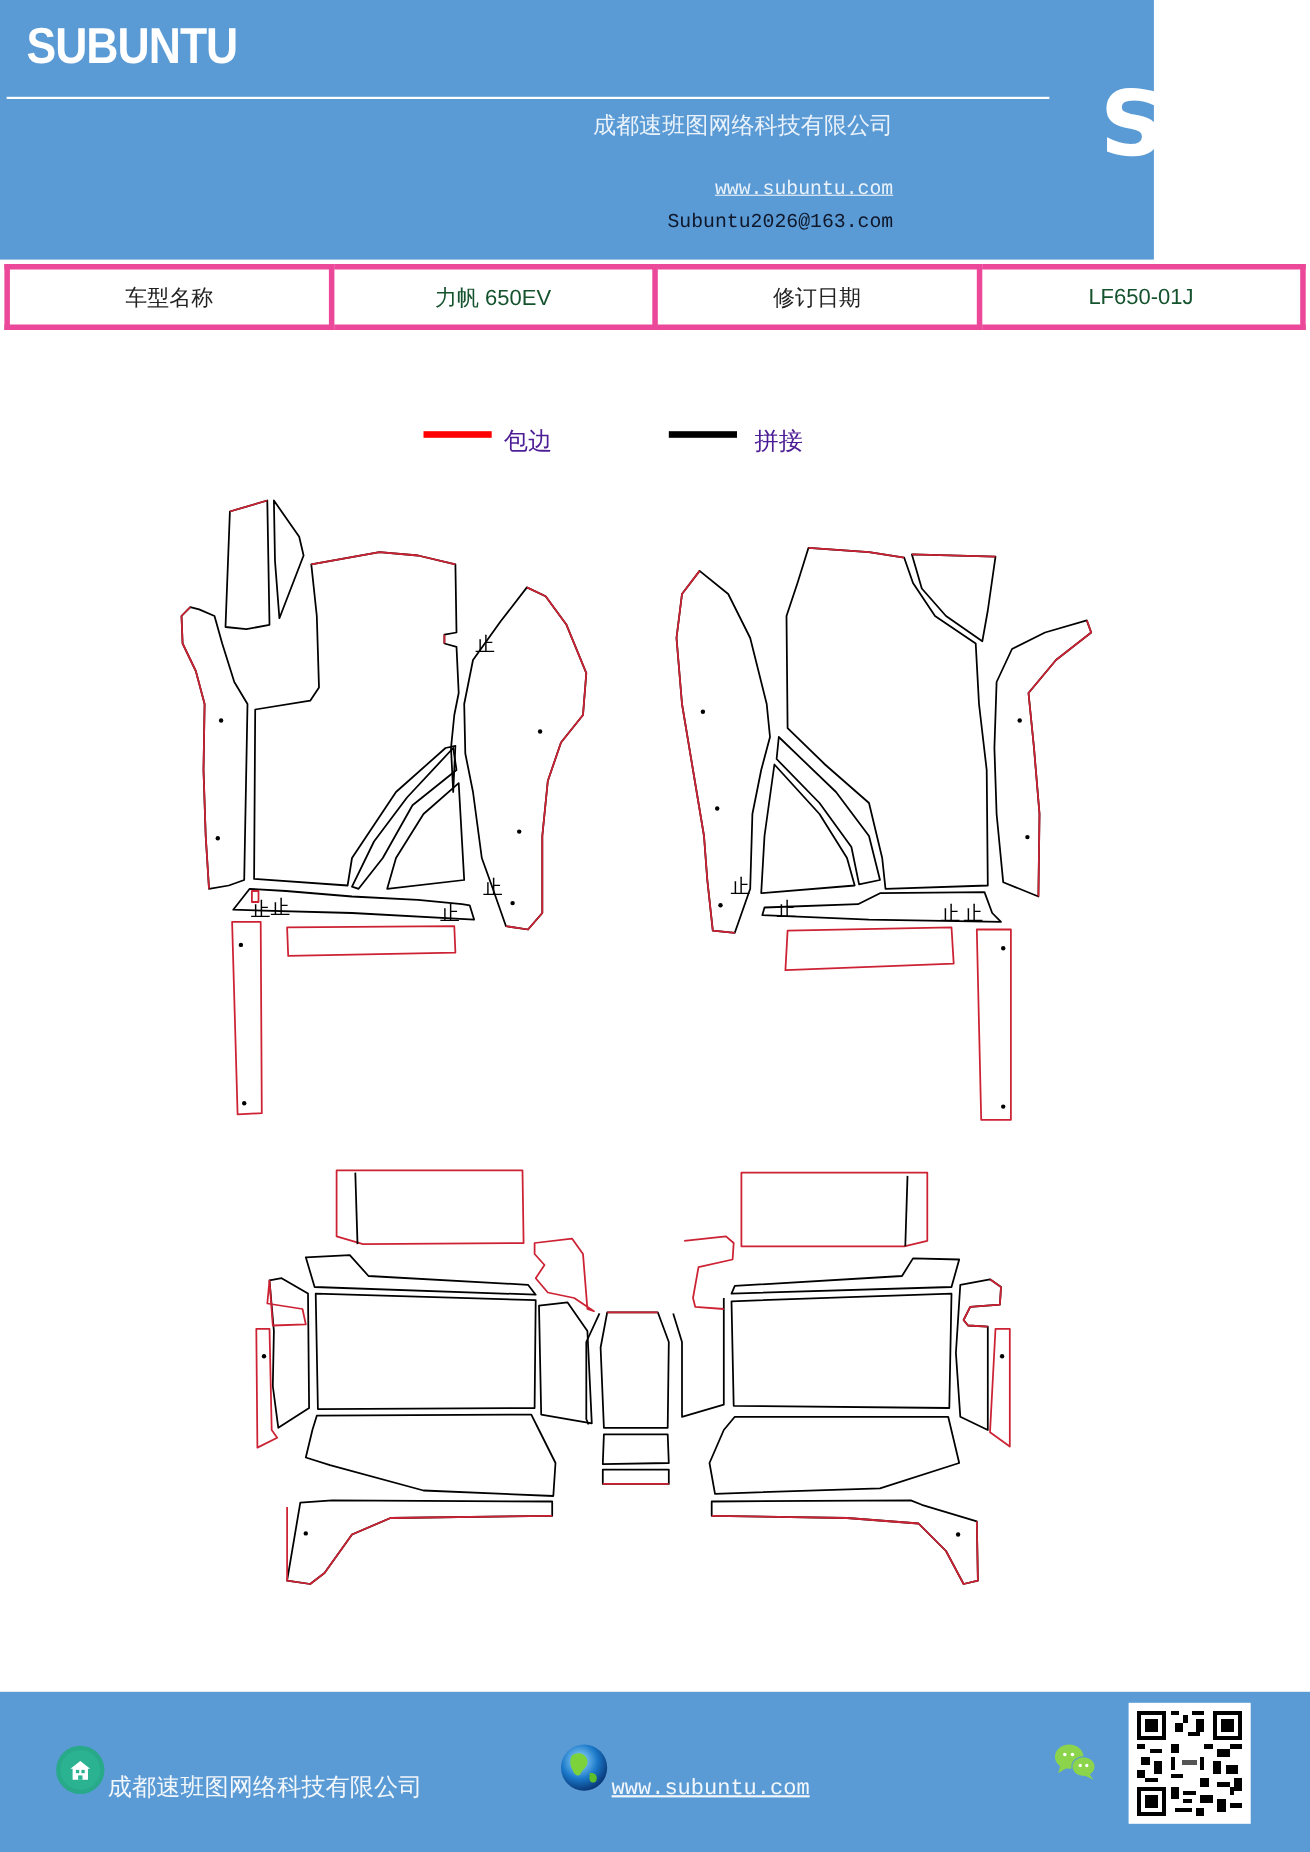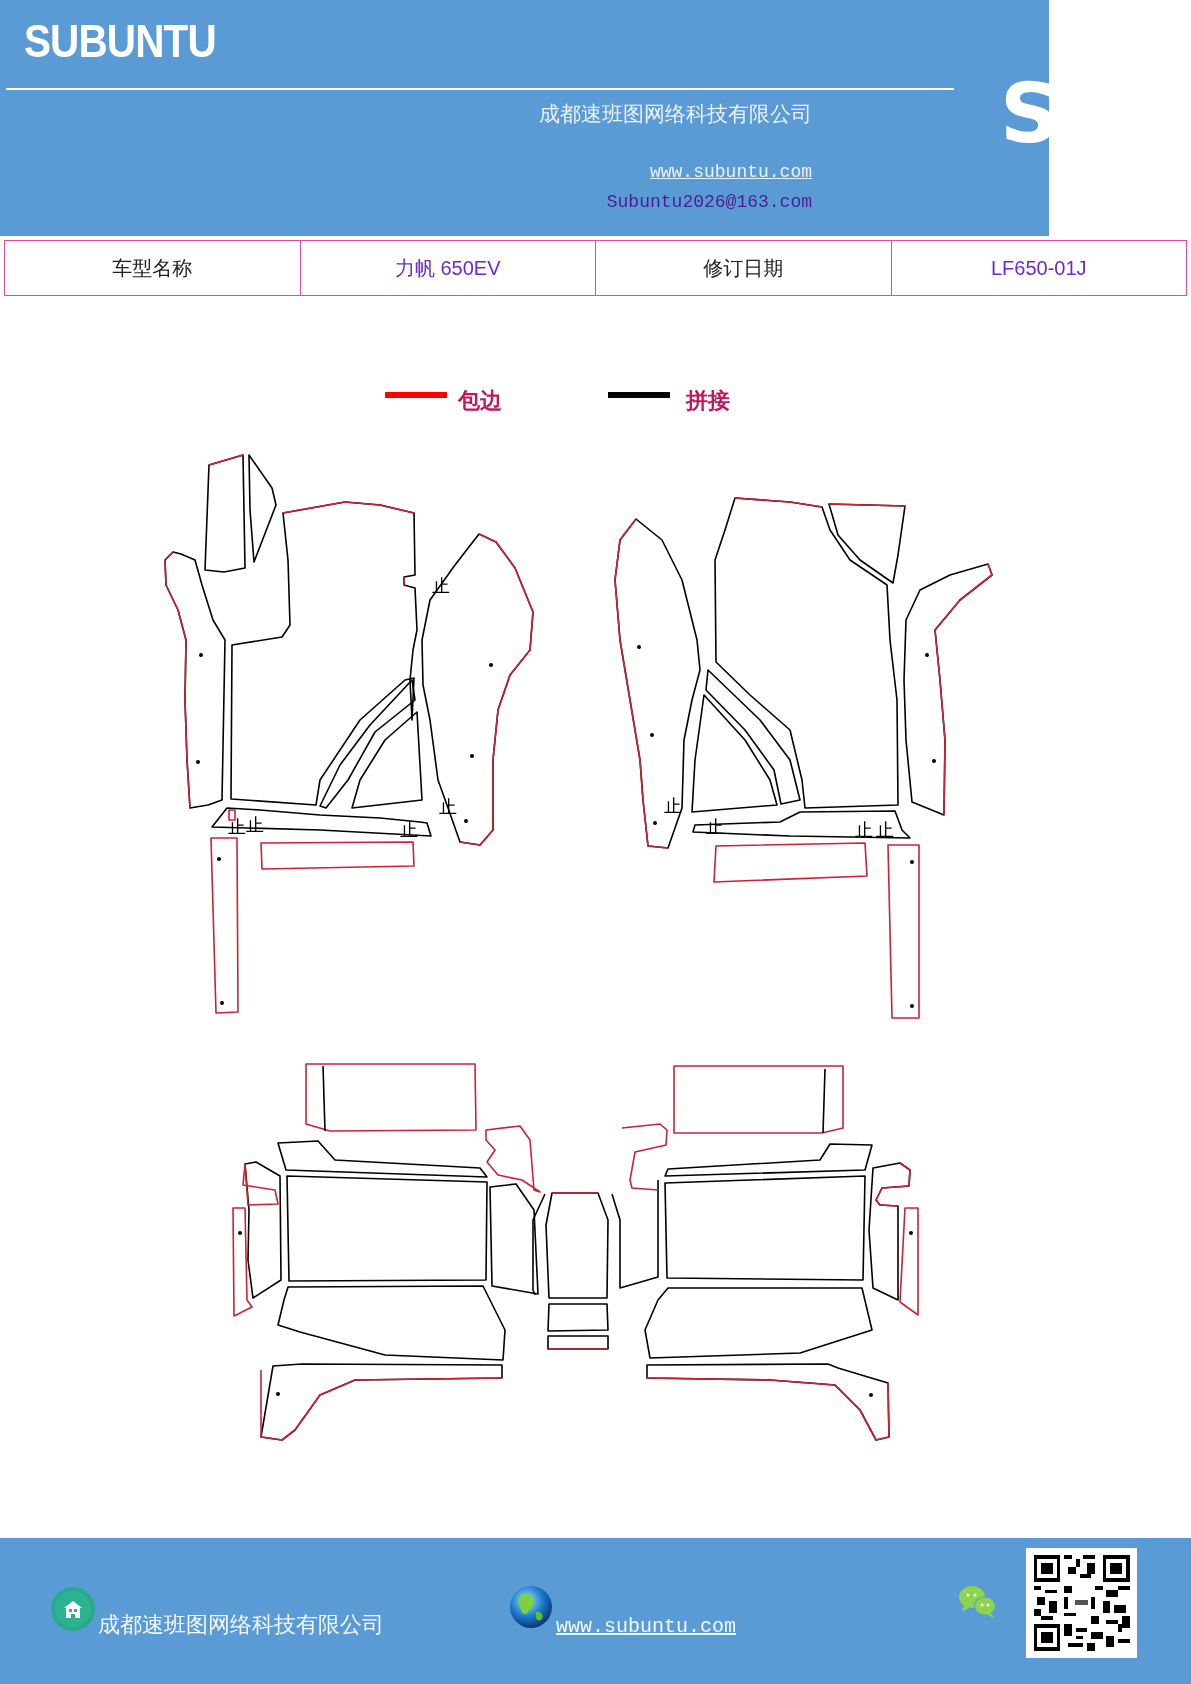--- a/index.html
+++ b/index.html
@@ -5,31 +5,31 @@
   * { box-sizing: border-box; margin: 0; padding: 0; }
   html, body { width: 1191px; height: 1684px; background: #ffffff; overflow: hidden; }
   body { position: relative; font-family: "DejaVu Sans", "Liberation Sans", sans-serif; color: #111; }
 
   .header { position: absolute; left: 0; top: 0; width: 1049px; height: 236px; background: #5b9bd5; }
   .brand { position: absolute; left: 24px; top: 14px; font-family: "Liberation Sans", sans-serif; font-weight: 700; font-size: 46px; color: #fff; letter-spacing: -1px; transform: scaleX(0.88); transform-origin: left top; }
   .header-rule { position: absolute; left: 6px; top: 88px; width: 948px; height: 2px; background: #ffffff; }
   .doc-title { position: absolute; left: 28px; top: 140px; font-size: 36px; color: #fff; font-family: "DejaVu Serif", serif; letter-spacing: 1px; }
   .company { position: absolute; right: 237px; top: 100px; font-size: 21px; color: #eaf2fb; font-family: "DejaVu Serif", serif; text-align: right; }
   .website { position: absolute; right: 237px; top: 162px; font-size: 18px; color: #eaf2fb; font-family: "Liberation Mono", monospace; text-decoration: underline; }
-  .email { position: absolute; right: 237px; top: 192px; font-size: 18px; color: #4c1d95; font-family: "Liberation Mono", monospace; }
+  .email { position: absolute; right: 237px; top: 192px; font-size: 18px; color: #0f172a; font-family: "Liberation Mono", monospace; }
   .sop { position: absolute; left: 1000px; top: 66px; font-size: 82px; font-weight: 700; color: #fff; font-family: "DejaVu Sans", sans-serif; letter-spacing: 2px; }
 
   .info-table { position: absolute; left: 4px; top: 240px; width: 1183px; border-collapse: collapse; }
-  .info-table td { border: 1px solid #ec4899; height: 55px; text-align: center; vertical-align: middle; width: 25%; font-size: 20px; }
+  .info-table td { border: 5px solid #ec4899; height: 55px; text-align: center; vertical-align: middle; width: 25%; font-size: 20px; }
   .cn-label { font-family: "DejaVu Serif", serif; font-size: 22px; color: #222; }
-  .val { font-family: "Liberation Sans", sans-serif; font-size: 19px; color: #6d28d9; }
+  .val { font-family: "Liberation Sans", sans-serif; font-size: 19px; color: #14532d; }
 
   .legend { position: absolute; top: 388px; left: 0; width: 1191px; height: 40px; }
   .legend-swatch { position: absolute; height: 6px; width: 62px; top: 4px; }
-  .legend-label { position: absolute; top: -2px; font-size: 22px; font-family: "DejaVu Serif", serif; color: #be185d; font-weight: bold; }
+  .legend-label { position: absolute; top: -2px; font-size: 22px; font-family: "DejaVu Serif", serif; color: #4c1d95; }
 
   .diagram { position: absolute; left: 0; top: 430px; width: 1191px; height: 1090px; }
   .diagram svg { width: 1191px; height: 1090px; }
 
   .footer { position: absolute; left: 0; top: 1538px; width: 1191px; height: 146px; background: #5b9bd5; }
   .f-item { position: absolute; display: flex; align-items: flex-end; }
   .f-text { font-family: "DejaVu Serif", serif; font-size: 22px; color: #f2f7fc; }
   .f-link { font-family: "Liberation Mono", monospace; font-size: 20px; color: #f2f7fc; text-decoration: underline; }
   .qr { position: absolute; left: 1026px; top: 10px; width: 111px; height: 110px; background: #fff; padding: 7px; }
 </style>

